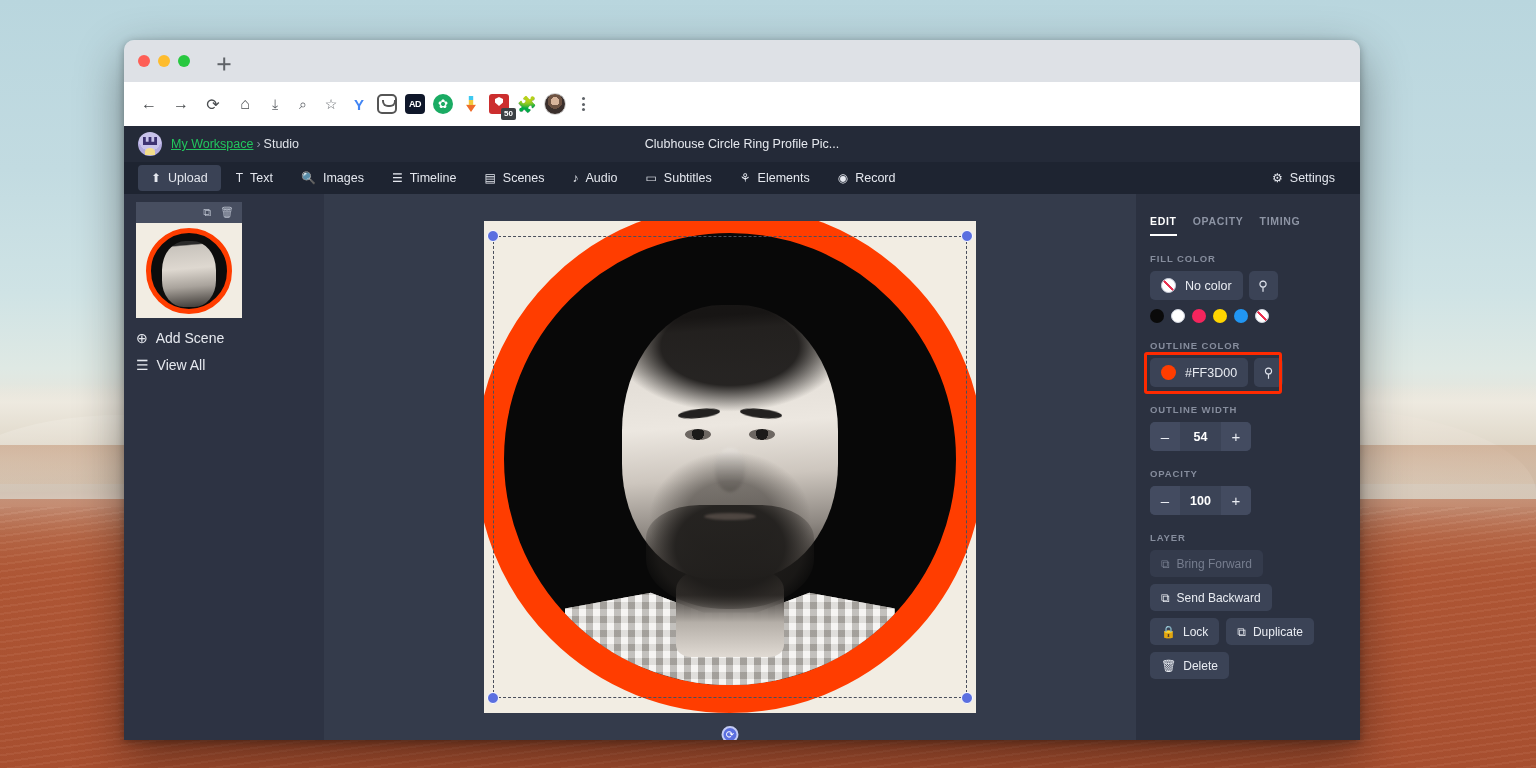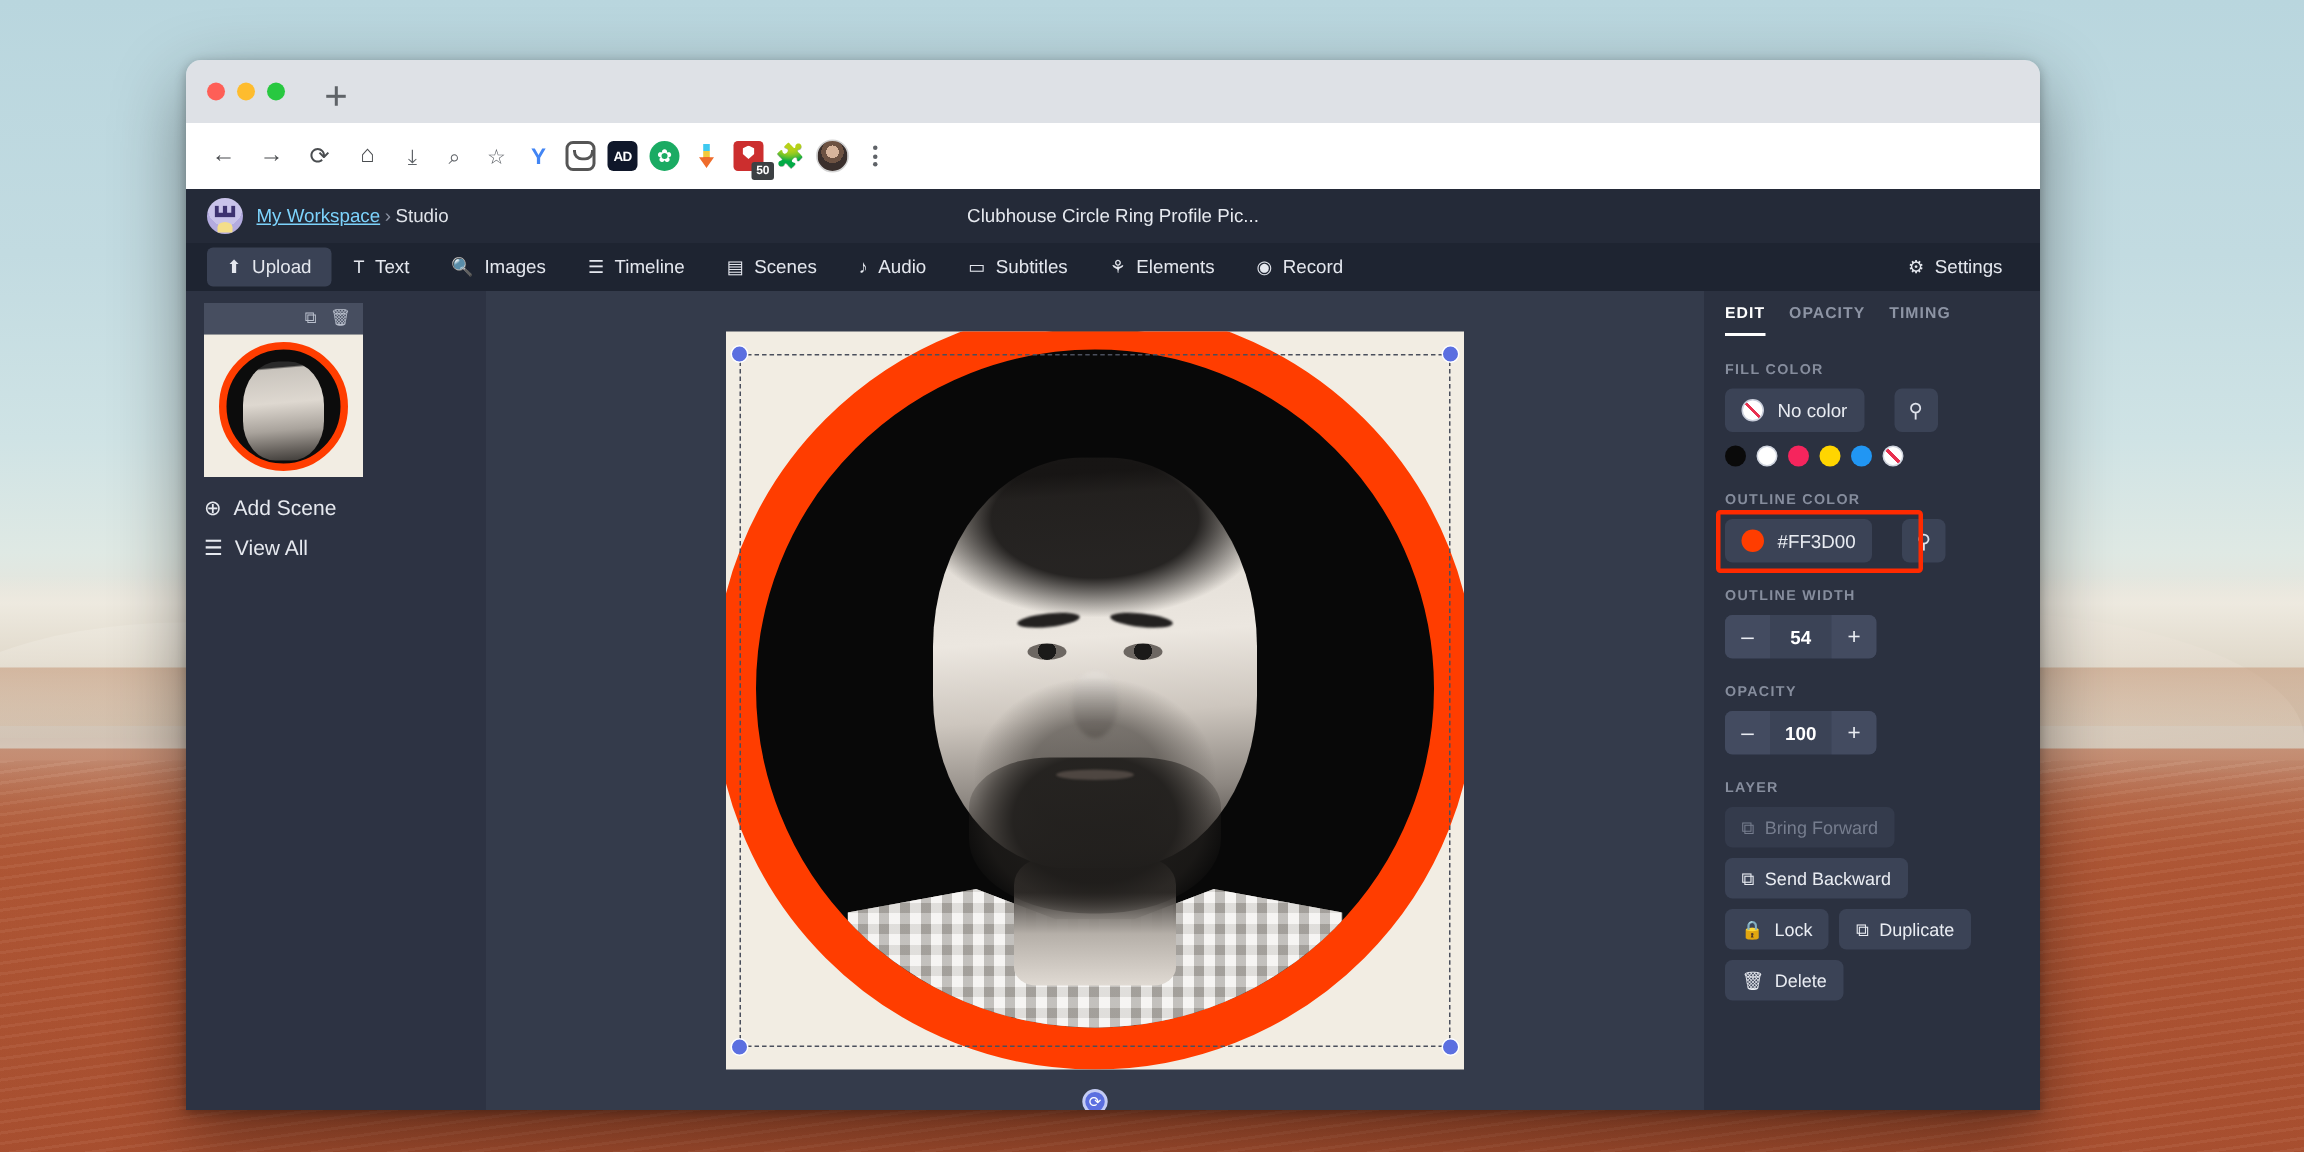--- a/index.html
+++ b/index.html
@@ -175,21 +175,21 @@
     padding: 0 12px 0 14px; gap: 9px; flex: 0 0 36px;
   }
   .ws-logo {
     width: 24px; height: 24px; border-radius: 50%; flex: 0 0 24px;
     background: radial-gradient(circle at 50% 30%, #c9c3ea 0 55%, #b3abdf 55% 100%);
     position: relative; overflow: hidden;
   }
   .ws-logo::before { content:""; position:absolute; left:5px; top:5px; width:14px; height:8px; background:#3d3270; clip-path: polygon(0 0,20% 0,20% 60%,40% 60%,40% 0,60% 0,60% 60%,80% 60%,80% 0,100% 0,100% 100%,0 100%); }
   .ws-logo::after { content:""; position:absolute; left:7px; bottom:1px; width:10px; height:7px; background:#f4de8a; border-radius:50% 50% 0 0; }
   .crumb { font-size: 12.5px; color: #dfe2e8; }
-  .crumb a { color: #7dd3fc; text-decoration: underline; cursor: pointer; }
+  .crumb a { color: #22c55e; text-decoration: underline; cursor: pointer; }
   .crumb .sep { color: #8c93a3; margin: 0 3px; }
   .doc-title {
     position: absolute; left: 50%; transform: translateX(-50%);
     font-size: 12.5px; color: #e6e9ef; white-space: nowrap; cursor: pointer;
   }
   .header-right { margin-left: auto; display: flex; align-items: center; gap: 9px; }
   .upgrade {
     background: #f6cd4c; color: #5a4307; font-size: 9px; font-weight: 700;
     letter-spacing: .6px; padding: 5px 11px; border-radius: 4px; cursor: pointer;
   }
@@ -340,33 +340,33 @@
   .rotate-handle {
     position: absolute; left: 50%; bottom: -30px; transform: translateX(-50%);
     width: 17px; height: 17px; border-radius: 50%;
     background: #5b6fe0; border: 2px solid #c3cbf4;
     display: flex; align-items: center; justify-content: center;
     color: #fff; font-size: 10px; cursor: pointer;
   }
 
   
   .props {
-    width: 224px; flex: 0 0 224px; background: #2b3140; padding: 0 14px;
+    width: 224px; flex: 0 0 224px; background: #2b3140; padding: 12px 14px;
   }
   .prop-tabs { display: flex; gap: 16px; padding-top: 9px; }
   .prop-tab {
     font-size: 10.5px; letter-spacing: .7px; color: #8d94a4;
     padding-bottom: 7px; cursor: pointer; font-weight: 700;
   }
   .prop-tab.active { color: #fff; border-bottom: 2px solid #fff; }
   .sect-label {
     font-size: 9.5px; letter-spacing: .9px; color: #868d9d;
     margin: 17px 0 7px 0; font-weight: 700;
   }
-  .row { display: flex; align-items: center; gap: 20px; }
+  .row { display: flex; align-items: center; gap: 6px; }
   .color-field {
     background: #3b4356; border-radius: 5px; height: 29px;
     display: flex; align-items: center; padding: 0 11px; gap: 9px; cursor: pointer;
   }
   .swatch-nocolor {
     width: 15px; height: 15px; border-radius: 50%; flex: 0 0 15px;
     background: #fff;
     background-image: linear-gradient(45deg, transparent 44%, #e8304f 44% 56%, transparent 56%);
     border: 1px solid #c9cedb;
   }

